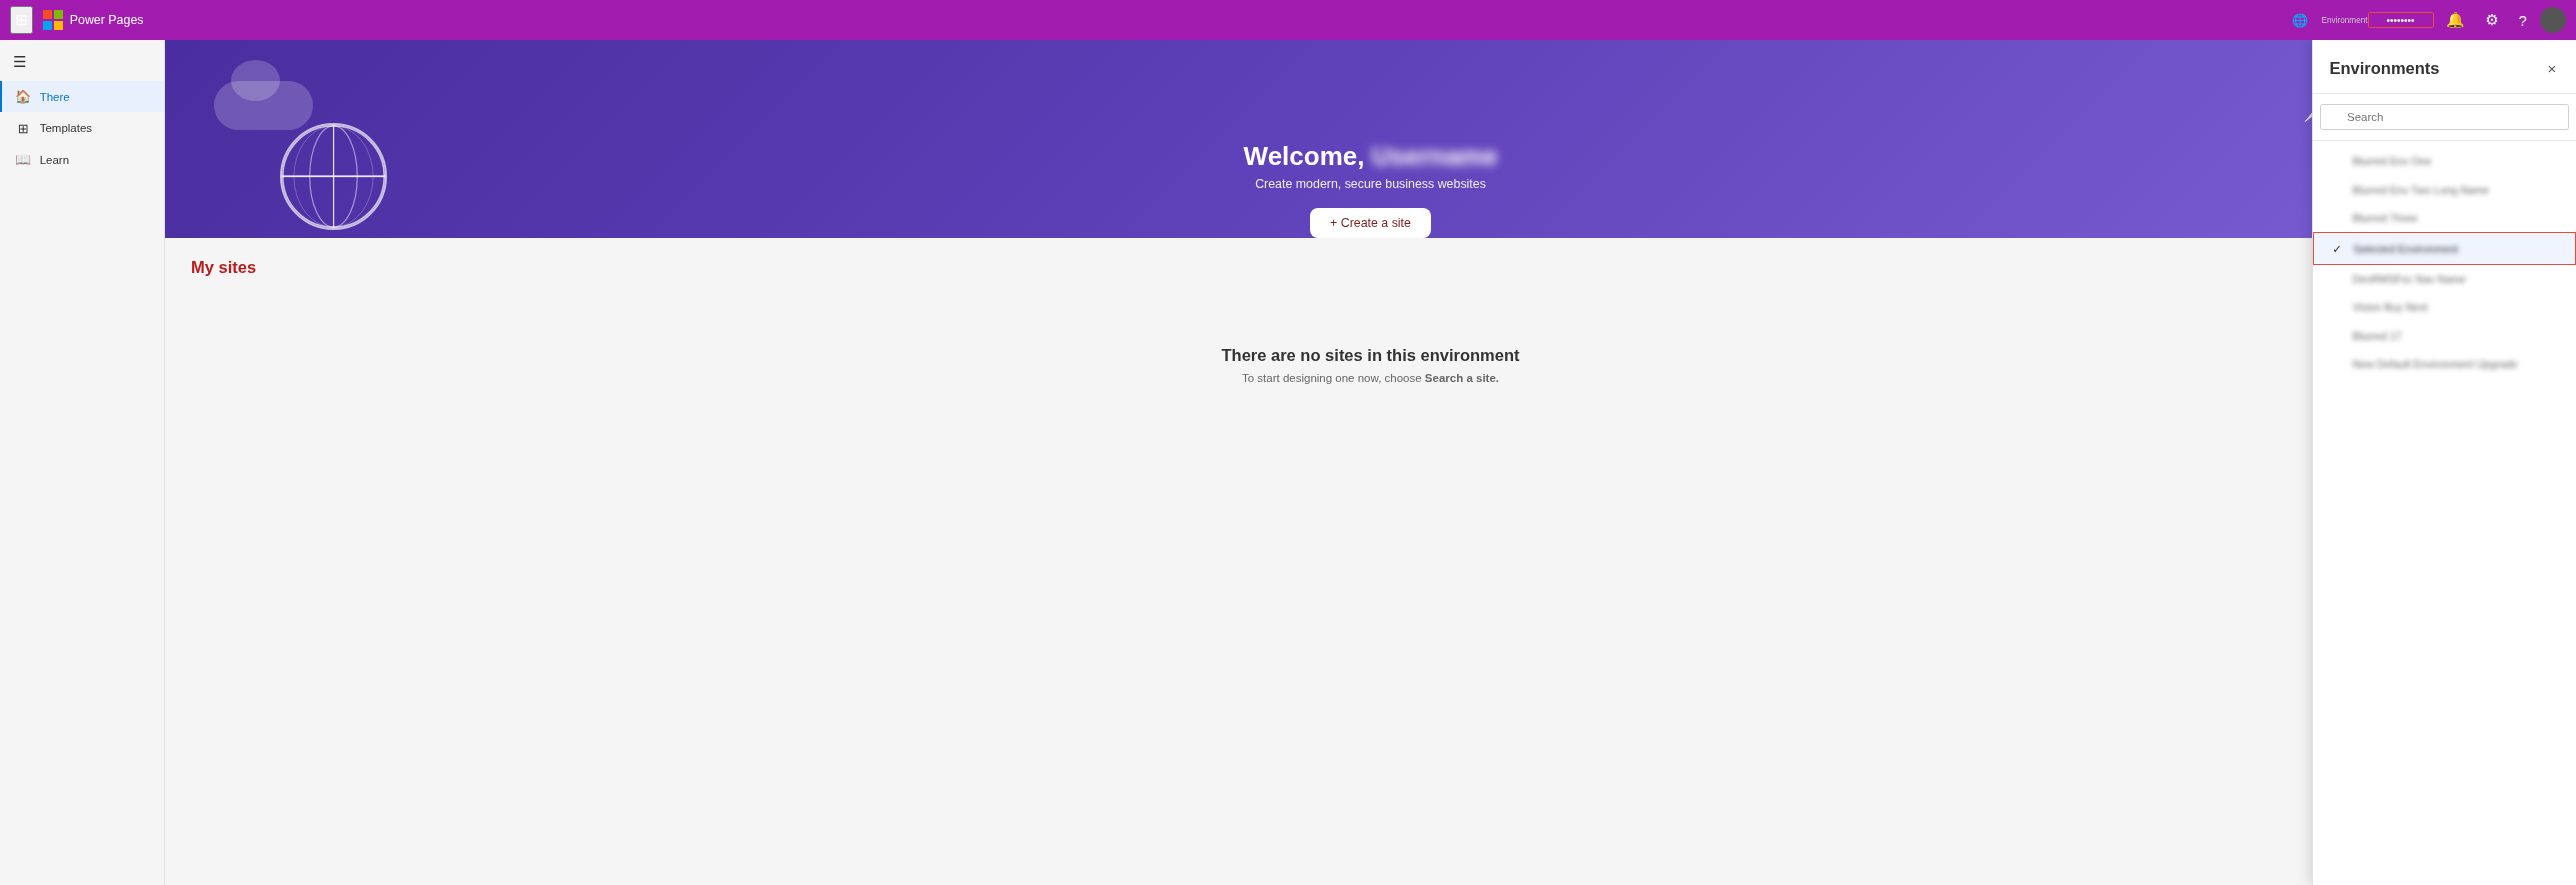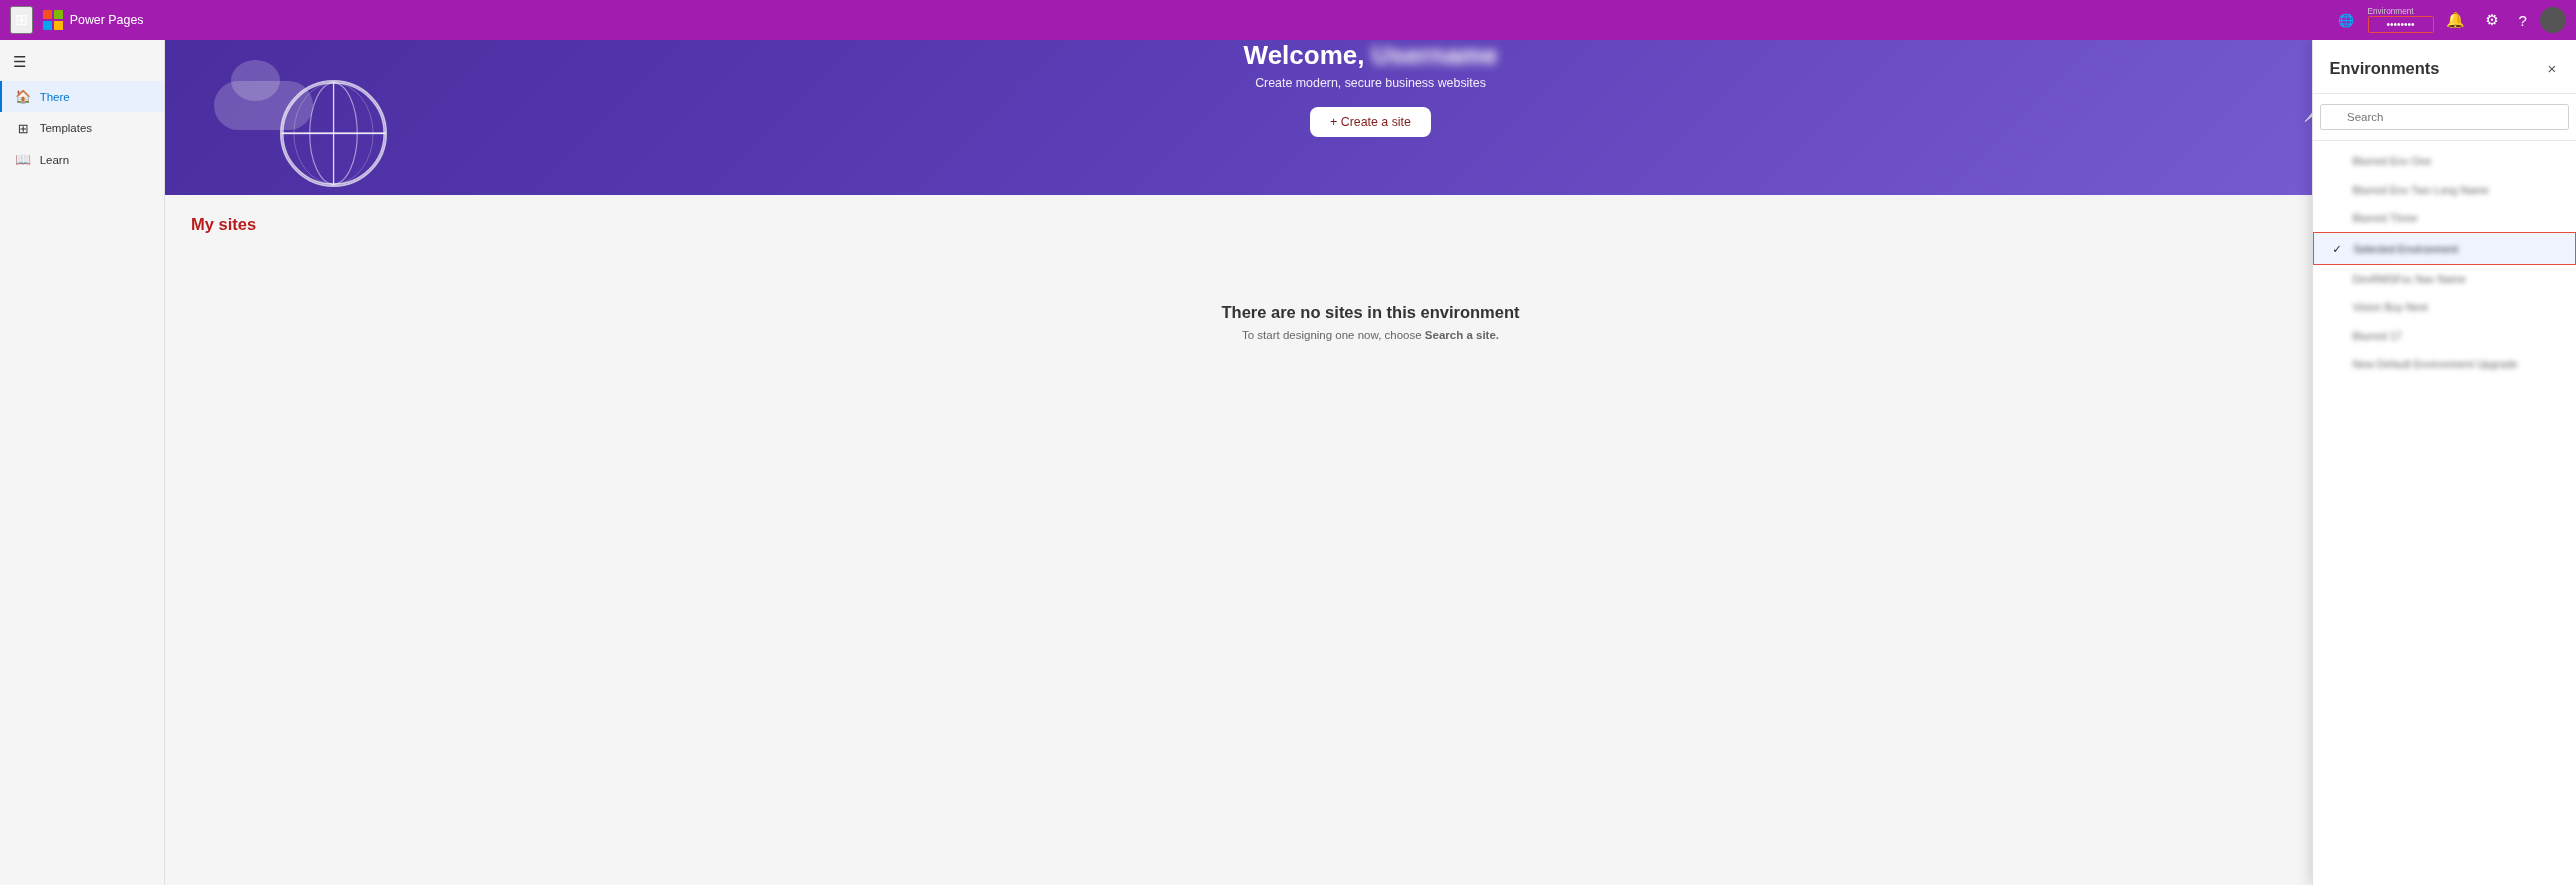--- a/index.html
+++ b/index.html
@@ -44,22 +44,22 @@
       font-weight: 400;
     }
     .topbar-right {
       margin-left: auto;
       display: flex;
       align-items: center;
       gap: 6.6px;
     }
     .env-container {
       display: flex;
-      flex-direction: column;
-      align-items: flex-start;
+      flex-direction: row;
+      align-items: center;
     }
     .env-label {
       color: #ccc;
       font-size: 8.2px;
     }
     .env-button {
       background: transparent;
       border: 1.6px solid #e74c3c;
       color: white;
       font-size: 10px;
@@ -149,24 +149,24 @@
     
     .main-content {
       flex: 1;
       overflow-y: auto;
       background: #f5f5f5;
     }
 
     
     .hero-banner {
       background: linear-gradient(135deg, #4a2d9e 0%, #5b3db5 40%, #6c4fc5 70%, #7b5fd5 100%);
-      height: 155px;
+      height: 198px;
       position: relative;
       display: flex;
-      align-items: flex-start;
+      align-items: flex-end;
       justify-content: center;
       overflow: hidden;
       margin: 0;
     }
     .hero-content {
       text-align: center;
       color: white;
       z-index: 10;
       position: relative;
     }

